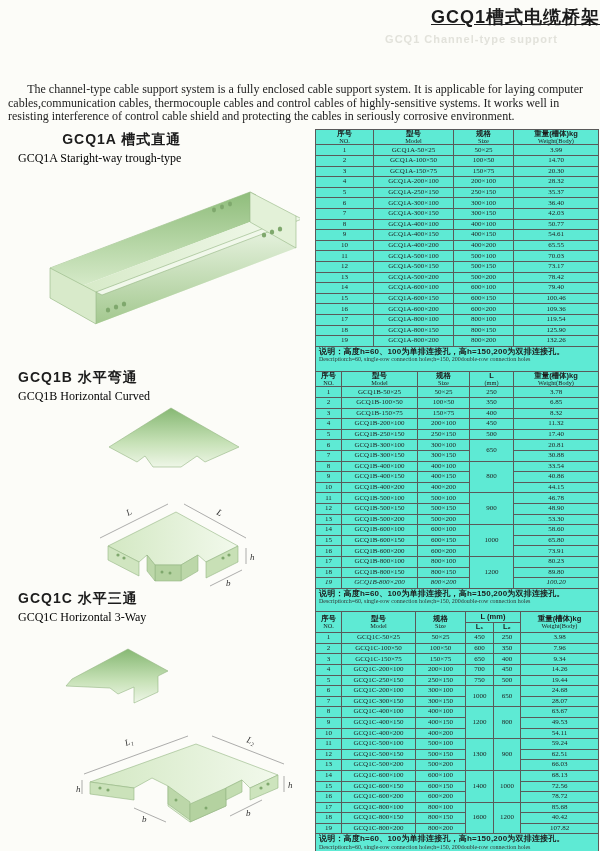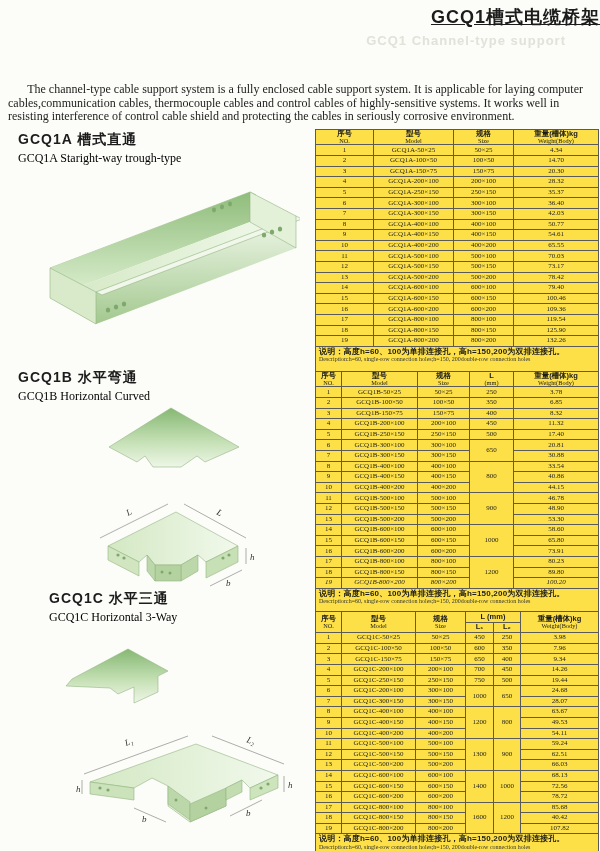--- a/index.html
+++ b/index.html
@@ -1,40 +1,40 @@
 <!DOCTYPE html>
 <html><head>
 <meta charset="utf-8">
 <style>
   html,body{margin:0;padding:0;background:#9a9a9a;}
   .page{position:relative;width:600px;height:851px;margin:0 auto;background:#fcfcf8;overflow:hidden;
         font-family:"Liberation Sans",sans-serif;color:#1c1c1c;}
 
   .title{position:absolute;top:5px;right:0;font-size:18px;font-weight:bold;letter-spacing:1px;text-decoration:underline;}
-  .subtitle{position:absolute;top:33px;right:34px;font-size:13px;font-weight:bold;letter-spacing:1px;color:#e2e2db;margin-left:6px;}
+  .subtitle{position:absolute;top:33px;right:42px;font-size:11px;font-weight:bold;letter-spacing:1px;color:#e2e2db;margin-left:6px;}
 
   .intro-zh{position:absolute;left:8px;top:51px;width:586px;font-size:12.5px;line-height:15px;
             font-weight:bold;text-indent:2em;letter-spacing:0.3px;}
   .intro-en{position:absolute;left:8px;top:83px;width:586px;font-size:12px;line-height:13.5px;
             font-family:"Liberation Serif",serif;text-indent:1.6em;color:#222;}
 
   .section-heading{position:absolute;left:18px;}
   .section-heading .zh{font-size:14px;font-weight:bold;letter-spacing:1px;}
   .section-heading .en{font-size:12px;font-family:"Liberation Serif",serif;margin-top:2px;color:#000000;}
-  #headA{top:131px;} #headB{top:369px;} #headC{top:590px;margin-left:31px;}
+  #headA{top:131px;text-align:right;} #headB{top:369px;} #headC{top:590px;}
 
   .img{position:absolute;}
   #imgA{left:28px;top:186px;}
   #imgB1{left:103px;top:404px;}
   #imgB2{left:88px;top:492px;}
   #imgC1{left:58px;top:644px;}
   #imgC2{left:76px;top:720px;}
 
   table.datatable{position:absolute;left:315px;width:283px;border-collapse:collapse;table-layout:fixed;
-                  border:1.5px solid #333;background:#fde047;}
+                  border:1.5px solid #333;background:#5eead4;}
   #tableA{top:129px;} #tableB{top:371px;} #tableC{top:611px;}
   .datatable th,.datatable td{border:1px solid #5a5a5a;padding:0;text-align:center;
                   height:9.6px;line-height:1.05;overflow:hidden;white-space:nowrap;}
   .datatable th{font-weight:normal;}
   .datatable th .hzh{font-size:7.5px;font-weight:bold;}
   .datatable th .hen{font-size:6.3px;font-family:"Liberation Serif",serif;}
   .datatable tbody td{font-family:"Liberation Serif",serif;font-size:7px;color:#1f1f1f;}
   .datatable tfoot td{text-align:left;white-space:normal;height:auto;padding:1px 3px 15px 3px;}
   .note-zh{font-size:8px;font-weight:bold;letter-spacing:0.2px;}
   .note-en{font-size:6px;font-family:"Liberation Serif",serif;color:#333;}
@@ -126,21 +126,21 @@
             <div class="hzh">重量(槽体)kg</div>
             <div class="hen">Weight(Body)</div>
           </th>
         </tr>
       </thead>
       <tbody>
         <tr>
           <td>1</td>
           <td>GCQ1A-50×25</td>
           <td>50×25</td>
-          <td>4.34</td>
+          <td>3.99</td>
         </tr>
         <tr>
           <td>2</td>
           <td>GCQ1A-100×50</td>
           <td>100×50</td>
           <td>14.70</td>
         </tr>
         <tr>
           <td>3</td>
           <td>GCQ1A-150×75</td>

